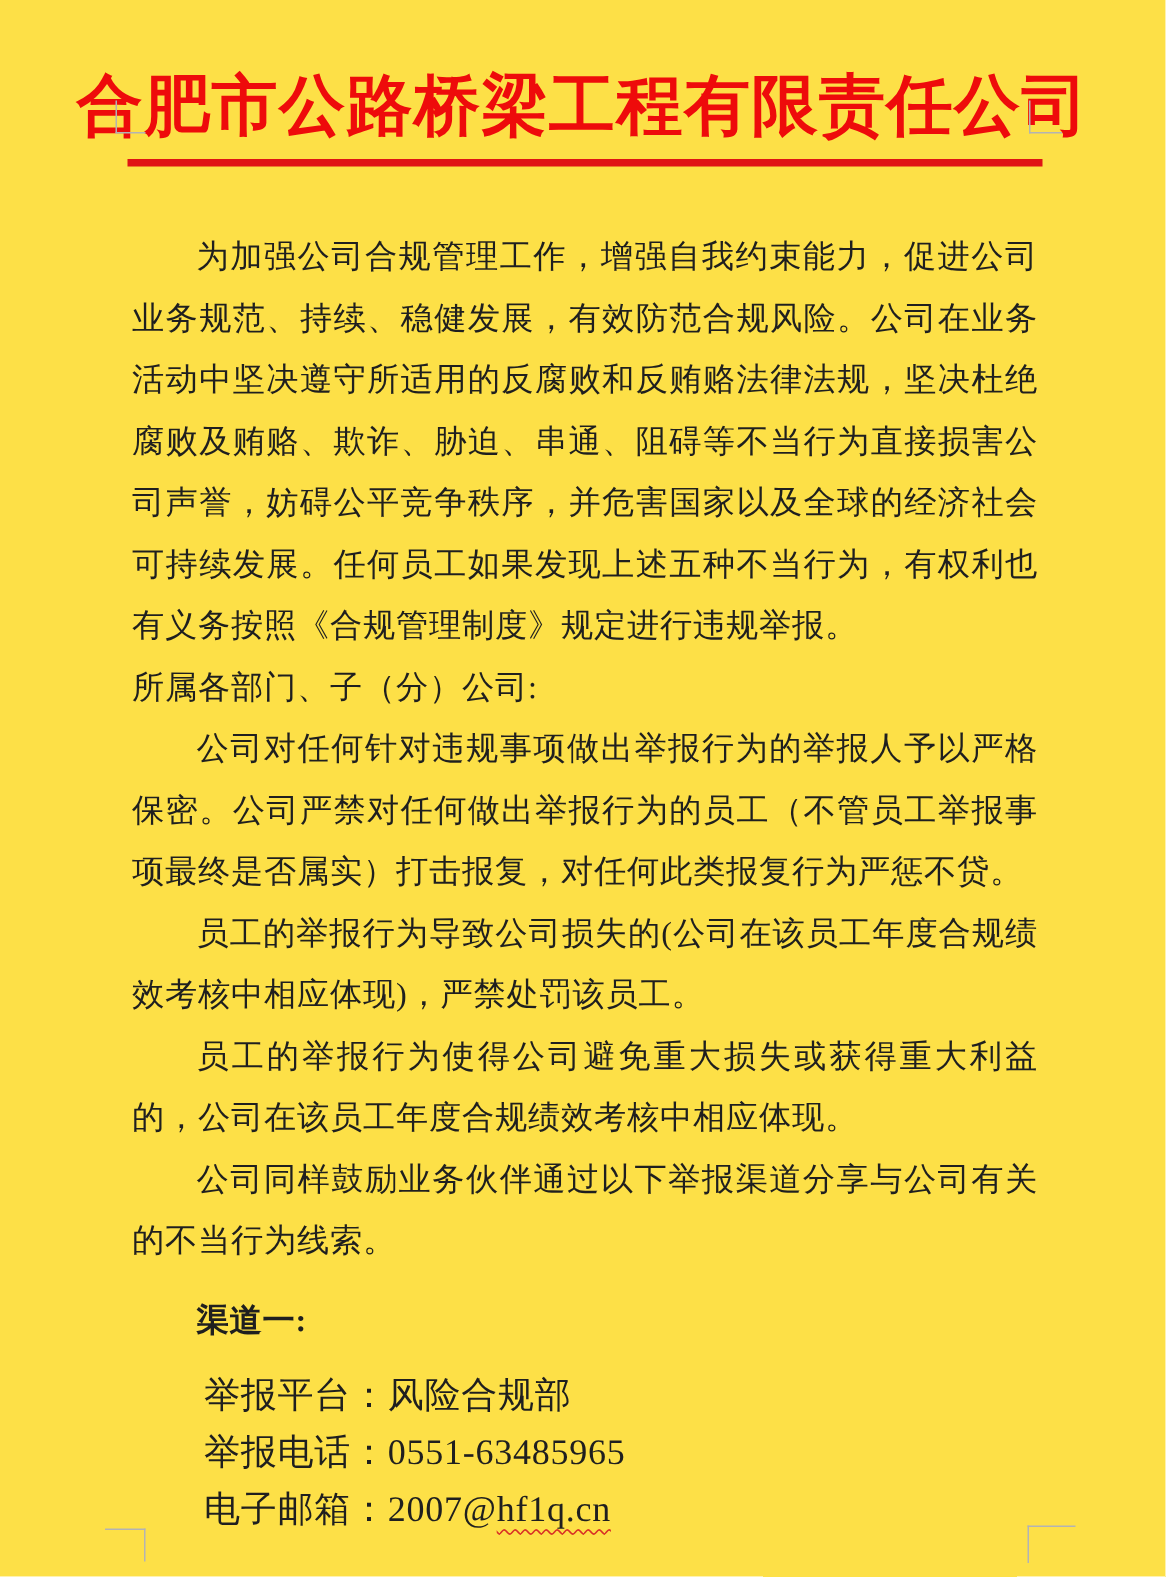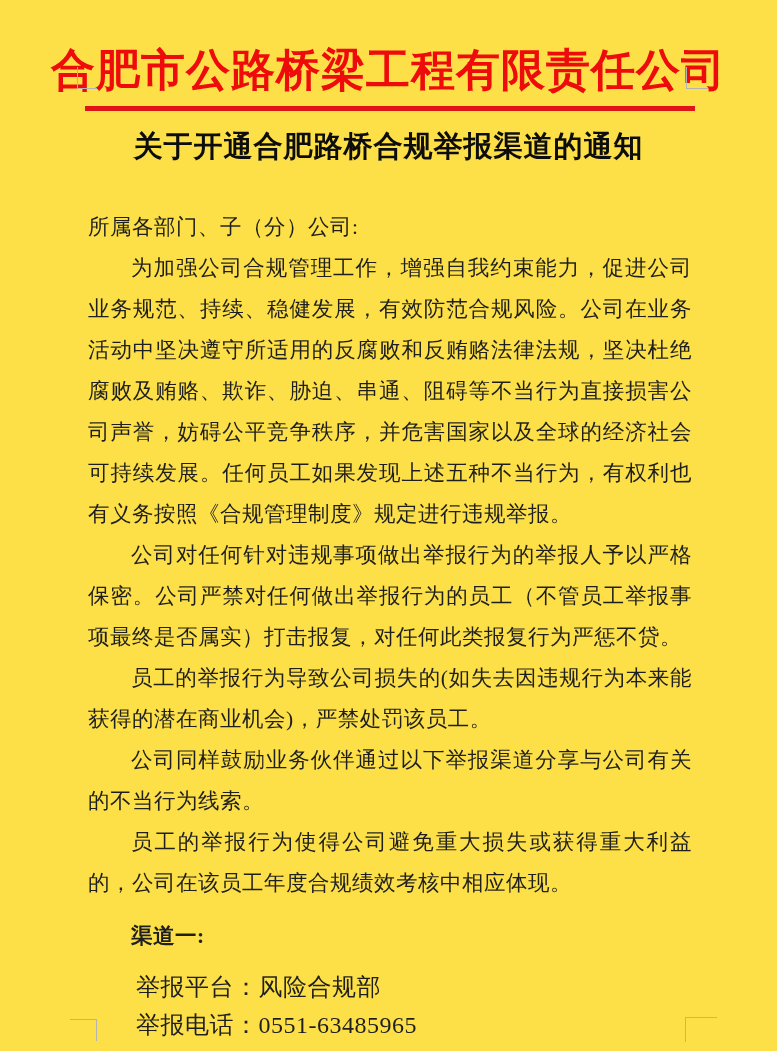--- a/index.html
+++ b/index.html
@@ -94,29 +94,28 @@
 
 <div class="page">
 
   <div class="crop crop-tl"></div>
   <div class="crop crop-tr"></div>
   <div class="crop crop-bl"></div>
   <div class="crop crop-br"></div>
 
   <div class="company-title">合肥市公路桥梁工程有限责任公司</div>
   <div class="title-underline"></div>
-  <div class="doc-title">关于开通合肥路桥合规举报渠道的通知</div>
 
   <div class="body-text">
+    <p class="para indent">为加强公司合规管理工作，增强自我约束能力，促进公司业务规范、持续、稳健发展，有效防范合规风险。公司在业务活动中坚决遵守所适用的反腐败和反贿赂法律法规，坚决杜绝腐败及贿赂、欺诈、胁迫、串通、阻碍等不当行为直接损害公司声誉，妨碍公平竞争秩序，并危害国家以及全球的经济社会可持续发展。任何员工如果发现上述五种不当行为，有权利也有义务按照《合规管理制度》规定进行违规举报。</p>
     <p class="para">所属各部门、子（分）公司:</p>
-    <p class="para indent">为加强公司合规管理工作，增强自我约束能力，促进公司业务规范、持续、稳健发展，有效防范合规风险。公司在业务活动中坚决遵守所适用的反腐败和反贿赂法律法规，坚决杜绝腐败及贿赂、欺诈、胁迫、串通、阻碍等不当行为直接损害公司声誉，妨碍公平竞争秩序，并危害国家以及全球的经济社会可持续发展。任何员工如果发现上述五种不当行为，有权利也有义务按照《合规管理制度》规定进行违规举报。</p>
     <p class="para indent">公司对任何针对违规事项做出举报行为的举报人予以严格保密。公司严禁对任何做出举报行为的员工（不管员工举报事项最终是否属实）打击报复，对任何此类报复行为严惩不贷。</p>
-    <p class="para indent">员工的举报行为导致公司损失的(如失去因违规行为本来能获得的潜在商业机会)，严禁处罚该员工。</p>
+    <p class="para indent">员工的举报行为导致公司损失的(公司在该员工年度合规绩效考核中相应体现)，严禁处罚该员工。</p>
+    <p class="para indent">员工的举报行为使得公司避免重大损失或获得重大利益的，公司在该员工年度合规绩效考核中相应体现。</p>
     <p class="para indent">公司同样鼓励业务伙伴通过以下举报渠道分享与公司有关的不当行为线索。</p>
-    <p class="para indent">员工的举报行为使得公司避免重大损失或获得重大利益的，公司在该员工年度合规绩效考核中相应体现。</p>
 
     <p class="channel-heading">渠道一:</p>
 
     <div class="contact-row">
       <span class="contact-label">举报平台：</span><span>风险合规部</span>
     </div>
 
     <div class="contact-row">
       <span class="contact-label">举报电话：</span><span>0551-63485965</span>
     </div>

